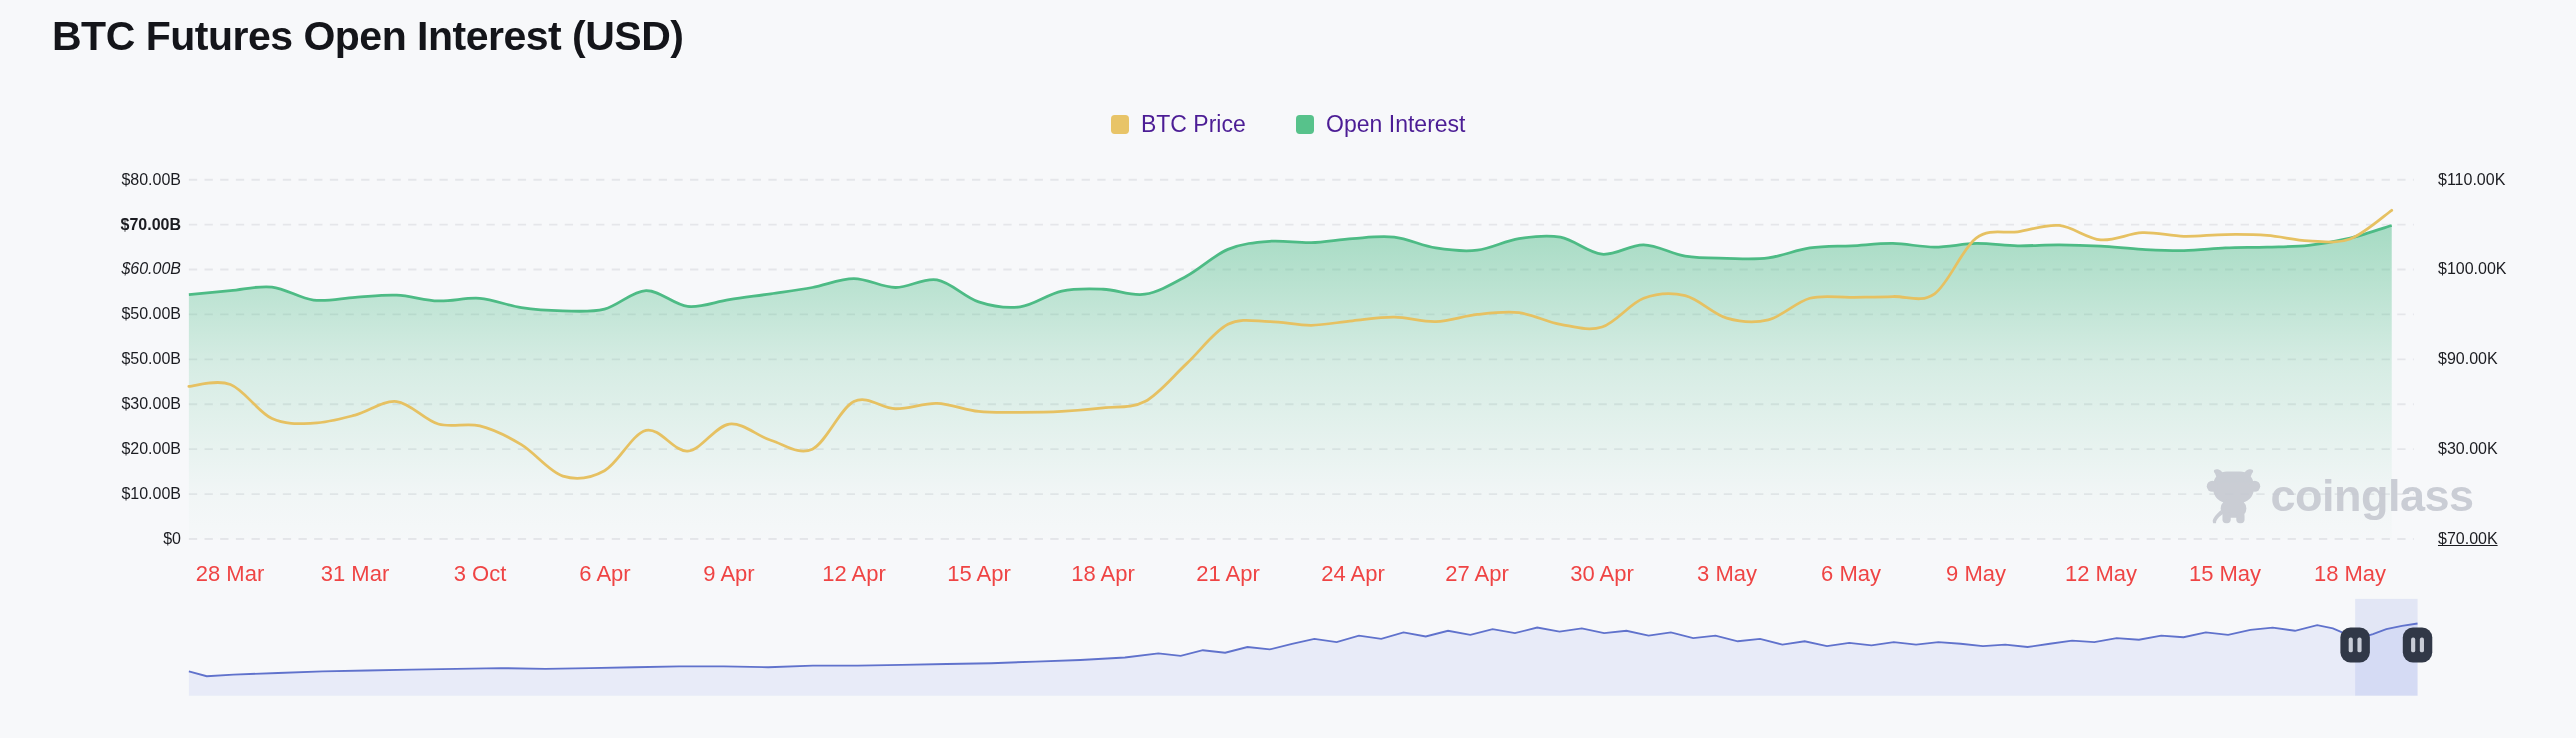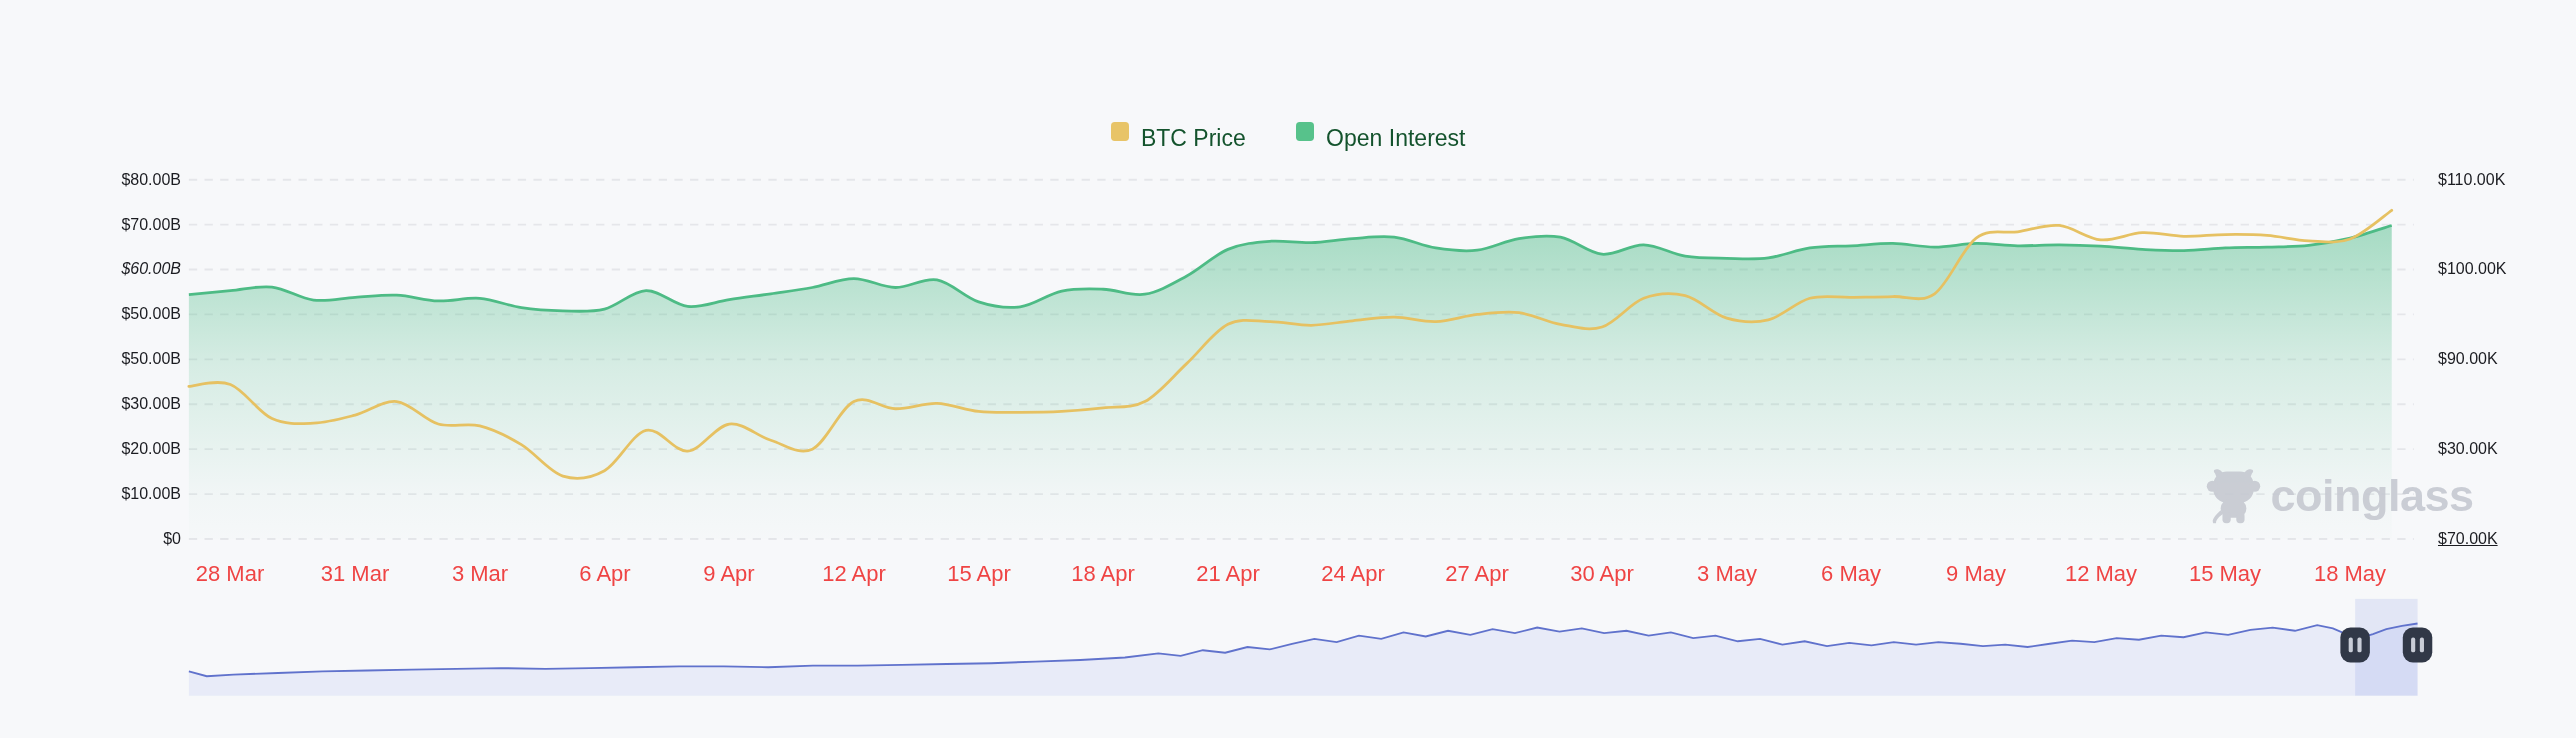--- a/index.html
+++ b/index.html
@@ -2,21 +2,21 @@
 <html style="font-size:14.7px"><head>
 <meta charset="utf-8">
 <style>
   html,body{margin:0;padding:0;}
   body{width:2576px;height:739px;background:#f7f8fa;font-family:"Liberation Sans",sans-serif;overflow:hidden;}
   #app{position:relative;width:2576px;height:739px;background:#f7f8fa;}
   .title{position:absolute;left:52px;top:13px;font-size:41px;font-weight:bold;color:#14151a;letter-spacing:-0.5px;}
   .legend{position:absolute;top:111px;left:0;width:100%;display:flex;justify-content:center;gap:50px;}
   .legend-item{display:flex;align-items:center;gap:12px;cursor:pointer;}
   .swatch{width:18.4px;height:18.4px;border-radius:3.7px;}
-  .legend-label{font-size:23px;color:#14532d;margin-top:14px;}
+  .legend-label{font-size:23px;color:#4c1d95;}
   .axis-label{position:absolute;font-size:16px;color:#1b1c21;transform:translateY(-50%);white-space:nowrap;}
   .axis-left{text-align:right;}
   .x-label{position:absolute;font-size:22px;color:#ef4444;transform:translateX(-50%);top:561px;white-space:nowrap;text-align:right;}
   .watermark{position:absolute;left:2204px;top:466px;display:flex;align-items:center;gap:7.4px;opacity:0.9;}
   .watermark-text{font-size:45px;font-weight:bold;color:#c6c9d1;letter-spacing:-0.5px;}
   svg#chart{position:absolute;left:0;top:0;}
 </style>
 </head>
 <body>
 
@@ -50,20 +50,21 @@
         <rect x="2549.268" y="692" width="4.5" height="16" rx="2" fill="#c9cdd7"></rect>
         <rect x="2558.768" y="692" width="4.5" height="16" rx="2" fill="#c9cdd7"></rect>
       </g>
       <g>
         <rect x="2608" y="681" width="32" height="38" rx="11" fill="#313847"></rect>
         <rect x="2617" y="692" width="4.5" height="16" rx="2" fill="#c9cdd7"></rect>
         <rect x="2626.5" y="692" width="4.5" height="16" rx="2" fill="#c9cdd7"></rect>
       </g>
     </svg>
 
+  <div class="title">BTC Futures Open Interest (USD)</div>
 
   <div class="legend">
     <div class="legend-item">
       <span class="swatch" style="background:#e8c468"></span>
       <span class="legend-label">BTC Price</span>
     </div>
     <div class="legend-item">
       <span class="swatch" style="background:#57c28b"></span>
       <span class="legend-label">Open Interest</span>
     </div>
@@ -79,36 +80,36 @@
         <circle cx="55" cy="22" r="6"></circle>
         <rect x="18" y="36" width="28" height="20" rx="10"></rect>
         <rect x="20" y="50" width="9" height="12" rx="4"></rect>
         <rect x="35" y="50" width="9" height="12" rx="4"></rect>
         <path d="M18 48 C12 54 8 58 10 62 L13 62 C13 58 17 54 21 52 Z"></path>
       </g>
     </svg>
     <span class="watermark-text">coinglass</span>
   </div>
 <div class="axis-label axis-left" style="top: 180px; right: 2395px;">$80.00B</div>
-    <div class="axis-label axis-left" style="top: 225px; right: 2395px;">$70.00B</div>
+    <div class="axis-label axis-left" style="top: 225px; right: 2395px; font-weight: bold;">$70.00B</div>
     <div class="axis-label axis-left" style="top: 269px; right: 2395px; font-style: italic;">$60.00B</div>
     <div class="axis-label axis-left" style="top: 314px; right: 2395px;">$50.00B</div>
     <div class="axis-label axis-left" style="top: 359px; right: 2395px;">$50.00B</div>
     <div class="axis-label axis-left" style="top: 404px; right: 2395px;">$30.00B</div>
     <div class="axis-label axis-left" style="top: 449px; right: 2395px;">$20.00B</div>
     <div class="axis-label axis-left" style="top: 494px; right: 2395px;">$10.00B</div>
     <div class="axis-label axis-left" style="top: 539px; right: 2395px;">$0</div>
     <div class="axis-label" style="top: 180px; left: 2438px;">$110.00K</div>
     <div class="axis-label" style="top: 269px; left: 2438px;">$100.00K</div>
     <div class="axis-label" style="top: 359px; left: 2438px;">$90.00K</div>
     <div class="axis-label" style="top: 449px; left: 2438px;">$30.00K</div>
     <div class="axis-label" style="top: 539px; left: 2438px; text-decoration: underline;">$70.00K</div>
     <div class="x-label" style="left: 230px;">28 Mar</div>
     <div class="x-label" style="left: 355px;">31 Mar</div>
-    <div class="x-label" style="left: 480px;">3 Mar</div>
+    <div class="x-label" style="left: 480px;">3 Oct</div>
     <div class="x-label" style="left: 605px;">6 Apr</div>
     <div class="x-label" style="left: 729px;">9 Apr</div>
     <div class="x-label" style="left: 854px;">12 Apr</div>
     <div class="x-label" style="left: 979px;">15 Apr</div>
     <div class="x-label" style="left: 1103px;">18 Apr</div>
     <div class="x-label" style="left: 1228px;">21 Apr</div>
     <div class="x-label" style="left: 1353px;">24 Apr</div>
     <div class="x-label" style="left: 1477px;">27 Apr</div>
     <div class="x-label" style="left: 1602px;">30 Apr</div>
     <div class="x-label" style="left: 1727px;">3 May</div>

